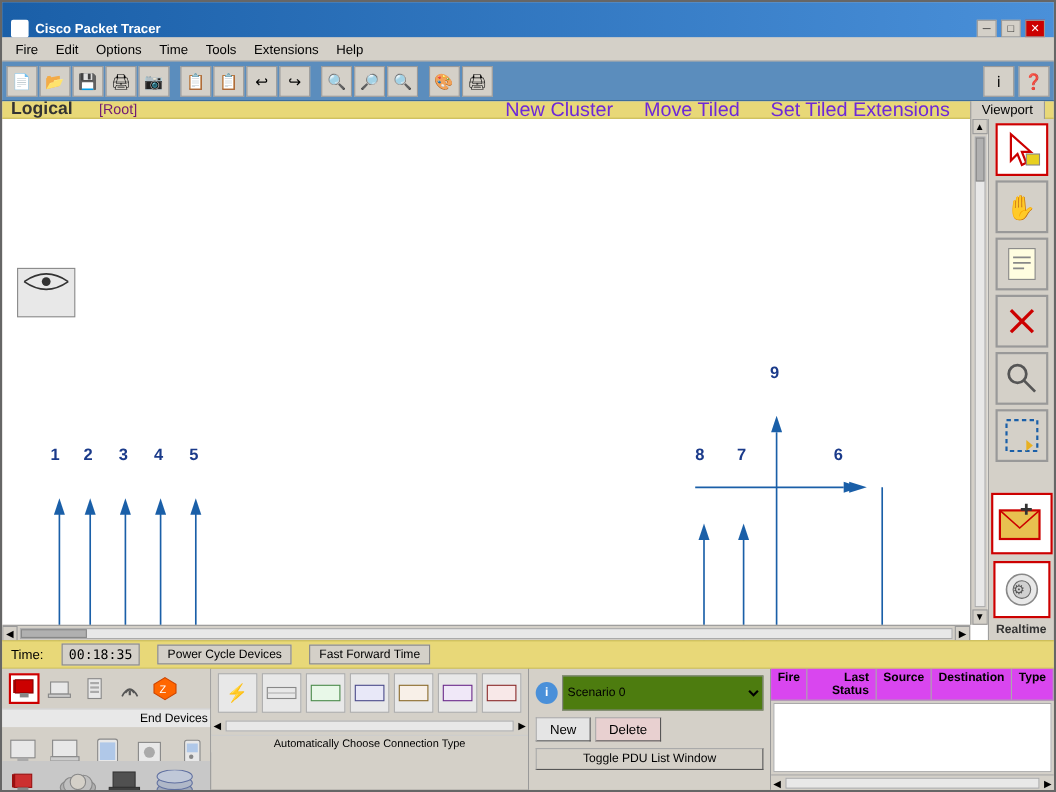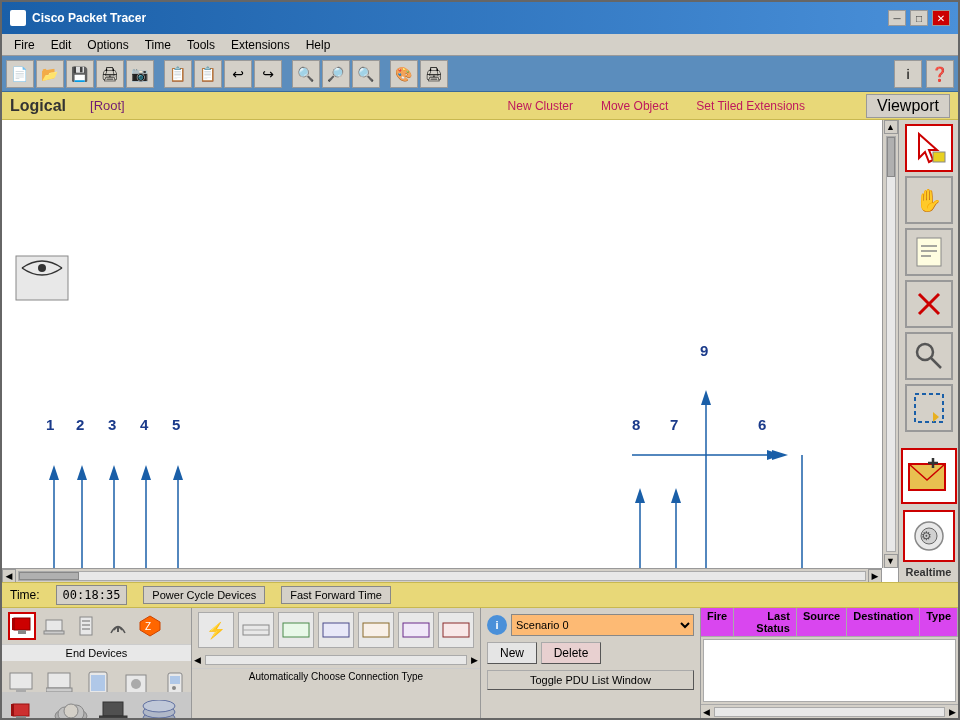--- a/index.html
+++ b/index.html
@@ -1,20 +1,20 @@
 <!DOCTYPE html>
 <html><head>
   <meta charset="utf-8">
   <style>
     * { box-sizing: border-box; margin: 0; padding: 0; }
     body { font-family: Arial, sans-serif; font-size: 12px; background: #d4d0c8; width: 960px; height: 720px; overflow: hidden; }
 
     
     .window { width: 960px; height: 720px; border: 2px solid #666; display: flex; flex-direction: column; }
-    .title-bar { background: linear-gradient(to right, #1a5fa8, #4a90d9); height: 32px; display: flex; align-items: center; padding: 0 8px; justify-content: space-between; }
+    .title-bar { background: linear-gradient(to right, #1a5fa8, #4a90d9); height: 16px; display: flex; align-items: flex-start; padding: 16px 8px; justify-content: space-between; }
     .title-bar-left { display: flex; align-items: center; gap: 6px; color: white; font-size: 12px; font-weight: bold; }
     .title-icon { width: 16px; height: 16px; background: #fff; border-radius: 2px; display: flex; align-items: center; justify-content: center; font-size: 10px; }
     .window-controls { display: flex; gap: 4px; }
     .win-btn { width: 18px; height: 16px; border: 1px solid #999; display: flex; align-items: center; justify-content: center; font-size: 10px; cursor: pointer; color: #333; }
     .win-btn.minimize { background: #d4d0c8; }
     .win-btn.maximize { background: #d4d0c8; }
     .win-btn.close { background: #cc0000; color: white; }
 
     
     .menu-bar { background: #d4d0c8; height: 22px; display: flex; align-items: center; padding: 0 4px; border-bottom: 1px solid #999; }
@@ -23,26 +23,26 @@
     
     .toolbar { background: #5b8dbd; height: 36px; display: flex; align-items: center; padding: 2px 4px; gap: 2px; border-bottom: 1px solid #3a6a9a; }
     .tb-btn { width: 28px; height: 28px; background: #d4d0c8; border: 1px solid #999; display: flex; align-items: center; justify-content: center; cursor: pointer; font-size: 14px; }
     .tb-separator { width: 6px; }
     .tb-right { margin-left: auto; display: flex; gap: 4px; }
 
     
     .workspace-container { flex: 1; display: flex; flex-direction: column; overflow: hidden; }
 
     
-    .logical-bar { background: #e8d878; height: 28px; display: flex; align-items: center; padding: 0 8px; gap: 16px; border-bottom: 1px solid #c8b850; }
+    .logical-bar { background: #e8d878; height: 16px; display: flex; align-items: center; padding: 0 8px; gap: 16px; border-bottom: 1px solid #c8b850; }
     .logical-title { font-size: 16px; font-weight: bold; color: #333; }
     .logical-root { font-size: 13px; color: #701a75; margin-left: 8px; }
     .logical-actions { margin-left: auto; display: flex; gap: 8px; align-items: center; }
-    .logical-btn { padding: 2px 10px; font-size: 12px; cursor: pointer; color: #be185d; }
-    .viewport-btn { padding: 2px 10px; font-size: 16px; border: 1px solid #999; background: #d4d0c8; cursor: pointer; margin-left: 43px; }
+    .logical-btn { padding: 2px 10px; font-size: 18px; cursor: pointer; color: #6d28d9; }
+    .viewport-btn { padding: 2px 10px; font-size: 12px; border: 1px solid #999; background: #d4d0c8; cursor: pointer; }
 
     
     .main-area { flex: 1; display: flex; overflow: hidden; }
 
     
     .canvas-area { flex: 1; background: white; position: relative; overflow: hidden; }
     .canvas-scroll-h { position: absolute; bottom: 0; left: 0; right: 16px; height: 14px; background: #d4d0c8; border-top: 1px solid #999; display: flex; align-items: center; }
     .scroll-track-h { flex: 1; height: 10px; background: #e8e8e8; border: 1px solid #aaa; margin: 0 2px; position: relative; }
     .scroll-thumb-h { position: absolute; left: 0; top: 0; width: 60px; height: 100%; background: #b0b0b0; border: 1px solid #888; }
     .canvas-scroll-v { position: absolute; top: 0; right: 0; bottom: 14px; width: 16px; background: #d4d0c8; border-left: 1px solid #999; display: flex; flex-direction: column; align-items: center; }
@@ -68,37 +68,37 @@
     .status-btn { padding: 2px 8px; background: #d4d0c8; border: 1px solid #888; cursor: pointer; font-size: 11px; }
 
     
     .bottom-panel { height: 110px; display: flex; }
 
     
     .device-panel { width: 190px; border-right: 1px solid #999; display: flex; flex-direction: column; background: #d4d0c8; }
     .device-icons-row { display: flex; gap: 4px; padding: 4px 6px; background: #d4d0c8; }
     .device-cat-icon { width: 28px; height: 28px; border: 2px solid transparent; display: flex; align-items: center; justify-content: center; cursor: pointer; }
     .device-cat-icon.active { border-color: #c00; background: #fff; }
-    .device-label { text-align: center; font-size: 11px; padding: 2px; background: #e8e8e8; border-top: 1px solid #ccc; }
+    .device-label { text-align: right; font-size: 11px; padding: 2px; background: #e8e8e8; border-top: 1px solid #ccc; }
     .device-list-row { display: flex; gap: 6px; padding: 4px 6px; overflow-x: auto; }
     .device-item { width: 38px; height: 38px; display: flex; flex-direction: column; align-items: center; justify-content: center; cursor: pointer; }
 
     
     .connections-panel { flex: 1; border-right: 1px solid #999; display: flex; flex-direction: column; }
     .conn-icons-row { display: flex; gap: 4px; padding: 4px 6px; background: #d4d0c8; overflow-x: auto; }
     .conn-icon { width: 36px; height: 36px; border: 1px solid #aaa; background: #e8e8e8; display: flex; align-items: center; justify-content: center; cursor: pointer; font-size: 9px; text-align: center; }
     .conn-scroll { background: #d4d0c8; height: 16px; display: flex; align-items: center; }
     .conn-label { text-align: center; font-size: 10px; padding: 2px; background: #d4d0c8; border-top: 1px solid #ccc; }
     .conn-scroll-bar { flex: 1; height: 10px; background: #e8e8e8; border: 1px solid #aaa; margin: 0 2px; }
 
     
     .scenario-panel { width: 220px; border-right: 1px solid #999; display: flex; flex-direction: column; background: #d4d0c8; padding: 6px; gap: 6px; }
     .scenario-row { display: flex; align-items: center; gap: 4px; }
     .info-icon { width: 20px; height: 20px; border-radius: 50%; background: #4a90d9; color: white; display: flex; align-items: center; justify-content: center; font-size: 11px; font-weight: bold; }
-    .scenario-select { flex: 1; height: 22px; font-size: 11px; background: #fdba74; border: 1px solid #888; }
+    .scenario-select { flex: 1; height: 32px; font-size: 11px; background: #4d7c0f; border: 1px solid #888; }
     .scenario-btn { padding: 3px 10px; background: #e5e5e5; border: 1px outset #aaa; font-size: 12px; cursor: pointer; }
     .scenario-btn.new-btn { min-width: 50px; }
     .scenario-btn.delete-btn { min-width: 60px; background: #e8d0d0; }
     .toggle-pdu-btn { padding: 3px 6px; background: #d4d0c8; border: 1px outset #aaa; font-size: 11px; cursor: pointer; width: 100%; }
 
     
     .event-panel { flex: 1; display: flex; flex-direction: column; background: #d4d0c8; }
     .event-header { display: flex; background: #d946ef; border-bottom: 1px solid #aaa; text-align: right; }
     .event-col { padding: 2px 6px; font-size: 11px; font-weight: bold; border-right: 1px solid #aaa; }
     .event-body { flex: 1; background: white; border: 1px solid #aaa; margin: 2px; }
@@ -156,21 +156,21 @@
     </div>
   </div>
 
   <div class="workspace-container">
 
     <div class="logical-bar">
       <span class="logical-title">Logical</span>
       <span class="logical-root">[Root]</span>
       <div class="logical-actions">
         <span class="logical-btn">New Cluster</span>
-        <span class="logical-btn">Move Object</span>
+        <span class="logical-btn">Move Tiled</span>
         <span class="logical-btn">Set Tiled Extensions</span>
         <span class="viewport-btn">Viewport</span>
       </div>
     </div>
 
     <div class="main-area">
 
       <div class="canvas-area">
         <svg class="network-canvas" xmlns="http://www.w3.org/2000/svg">
 

